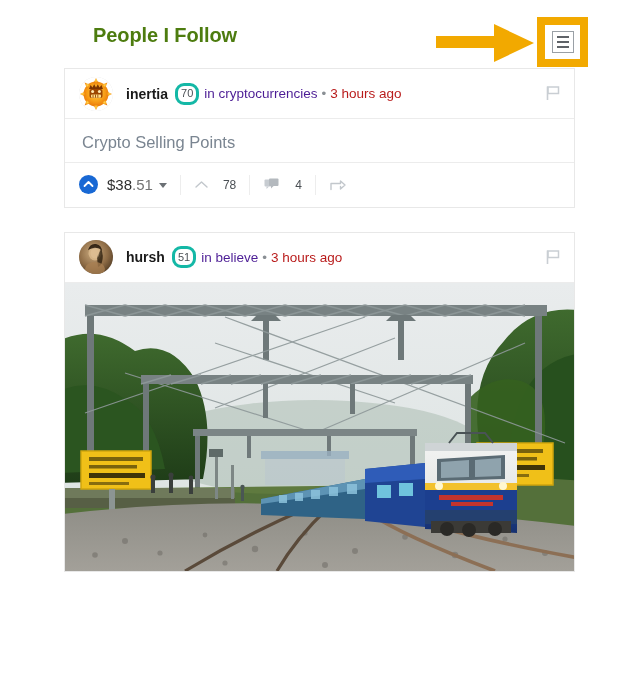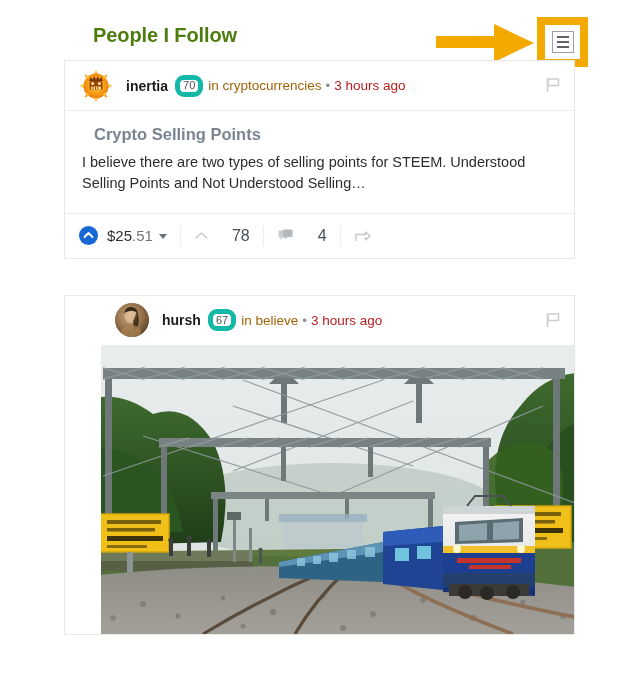--- a/index.html
+++ b/index.html
@@ -91,32 +91,32 @@
     display: block;
     width: 12px;
     height: 2px;
     background: #5f6368;
   }
 
   
   .feed {
     position: absolute;
     left: 0;
-    top: 60px;
+    top: 68px;
     width: 640px;
   }
 
   .post-card {
     margin: 0 64px 0 64px;
     width: 511px;
     box-sizing: border-box;
     border: 1px solid #e8e8e8;
     background: #ffffff;
   }
-  .post-card.second { margin-top: 36px; padding-left: 36px; }
+  .post-card.second { margin-top: 24px; }
 
   .post-header {
     position: relative;
     height: 49px;
     border-bottom: 1px solid #ececec;
     display: flex;
     align-items: center;
     padding: 0 14px;
   }
 
@@ -145,49 +145,49 @@
     font-size: 14px;
   }
   .rep-badge {
     display: inline-flex;
     align-items: center;
     justify-content: center;
     min-width: 21px;
     height: 22px;
     padding: 0 3px;
     margin: 0 5px 0 7px;
-    border: 5px solid #14b8a6;
+    border: 3px solid #14b8a6;
     border-radius: 9px;
     font-size: 11px;
     color: #4c5156;
     box-sizing: border-box;
     line-height: 1;
   }
-  .byline .category { color: #a16207; }
+  .byline .category { color: #4c1d95; }
   .byline .sep { margin: 0 4px; color: #8a8f94; }
   .byline .time { color: #b91c1c; }
 
   .flag-icon {
     position: absolute;
     right: 14px;
     top: 16px;
     width: 14px;
     height: 16px;
     cursor: pointer;
   }
   .flag-icon svg { display: block; }
 
   .post-body {
     padding: 14px 17px 2px 17px;
   }
   .post-title {
     font-size: 16.5px;
-    font-weight: bold;
+    font-weight: normal;
     color: #7a8591;
-    margin: 0 0 7px 12px;
+    margin: 0 0 7px 0;
     line-height: 1.2;
     cursor: pointer;
   }
   .post-summary {
     font-size: 14.5px;
     line-height: 1.48;
     color: #2d2d2d;
     margin: 0 0 16px 0;
   }
 
@@ -233,23 +233,23 @@
   .caret-down {
     display: inline-block;
     margin-left: 6px;
     width: 0; height: 0;
     border-left: 4.5px solid transparent;
     border-right: 4.5px solid transparent;
     border-top: 5px solid #6b7075;
     vertical-align: 2px;
   }
   .votes-count, .comments-count {
-    font-size: 16px;
+    font-size: 12px;
     color: #4a4f54;
-    margin-left: 24px;
+    margin-left: 15px;
   }
   .chev-up svg, .comment-ico svg, .share-ico svg { display: block; }
 
   .post-image {
     display: block;
     width: 100%;
     height: 288px;
     overflow: hidden;
     position: relative;
     cursor: pointer;
@@ -331,31 +331,30 @@
         <div class="flag-icon">
           <svg width="14" height="16" viewBox="0 0 14 16">
             <path d="M1.5 1.5 L1.5 15" stroke="#c9ced3" stroke-width="1.6" fill="none"></path>
             <path d="M2 2 L12.5 2 L12.5 8.5 L2 8.5 Z" stroke="#c9ced3" stroke-width="1.5" fill="none"></path>
           </svg>
         </div>
       </div>
 
       <div class="post-body">
         <div class="post-title">Crypto Selling Points</div>
-        <div class="post-summary">I believe there are two types of selling points for STEEM. Understood Selling Points and Not Understood Selling…</div>
       </div>
 
       <div class="post-footer">
         <div class="foot-group">
           <div class="upvote-circle">
             <svg width="11" height="11" viewBox="0 0 11 11">
               <path d="M1.5 7 L5.5 3 L9.5 7" stroke="#ffffff" stroke-width="1.8" fill="none" stroke-linecap="round" stroke-linejoin="round"></path>
             </svg>
           </div>
-          <div class="payout"><span>$25</span><span class="cents">.51</span><span class="caret-down"></span></div>
+          <div class="payout"><span>$38</span><span class="cents">.51</span><span class="caret-down"></span></div>
         </div>
 
         <div class="foot-group">
           <span class="chev-up">
             <svg width="13" height="9" viewBox="0 0 13 9">
               <path d="M1 7 L6.5 2 L12 7" stroke="#c2c7cc" stroke-width="1.4" fill="none" stroke-linecap="round" stroke-linejoin="round"></path>
             </svg>
           </span>
           <span class="votes-count">78</span>
         </div>
@@ -398,21 +397,21 @@
             <ellipse cx="16" cy="13" rx="6.5" ry="7.6" fill="#d9b88c" opacity="0.85"></ellipse>
             <path d="M9 10 q2 -7 8 -6 q6 1 6 8 q-1 -4 -6 -4 q-5 0 -8 2 Z" fill="#2a1c0e" opacity="0.9"></path>
             <path d="M22 9 q3 6 1 13 q-1 4 -4 5 l-1 -10 Z" fill="#241809" opacity="0.75"></path>
             <ellipse cx="16" cy="29" rx="10" ry="7" fill="#a98053" opacity="0.75"></ellipse>
             <ellipse cx="16" cy="13" rx="4.4" ry="5.6" fill="#e3c49a" opacity="0.5"></ellipse>
           </svg>
         </div>
 
         <div class="byline">
           <span class="author">hursh</span>
-          <span class="rep-badge">67</span>
+          <span class="rep-badge">51</span>
           <span class="category">in</span>&nbsp;<span class="category">believe</span>
           <span class="sep">•</span>
           <span class="time">3 hours ago</span>
         </div>
 
         <div class="flag-icon">
           <svg width="14" height="16" viewBox="0 0 14 16">
             <path d="M1.5 1.5 L1.5 15" stroke="#c9ced3" stroke-width="1.6" fill="none"></path>
             <path d="M2 2 L12.5 2 L12.5 8.5 L2 8.5 Z" stroke="#c9ced3" stroke-width="1.5" fill="none"></path>
           </svg>

